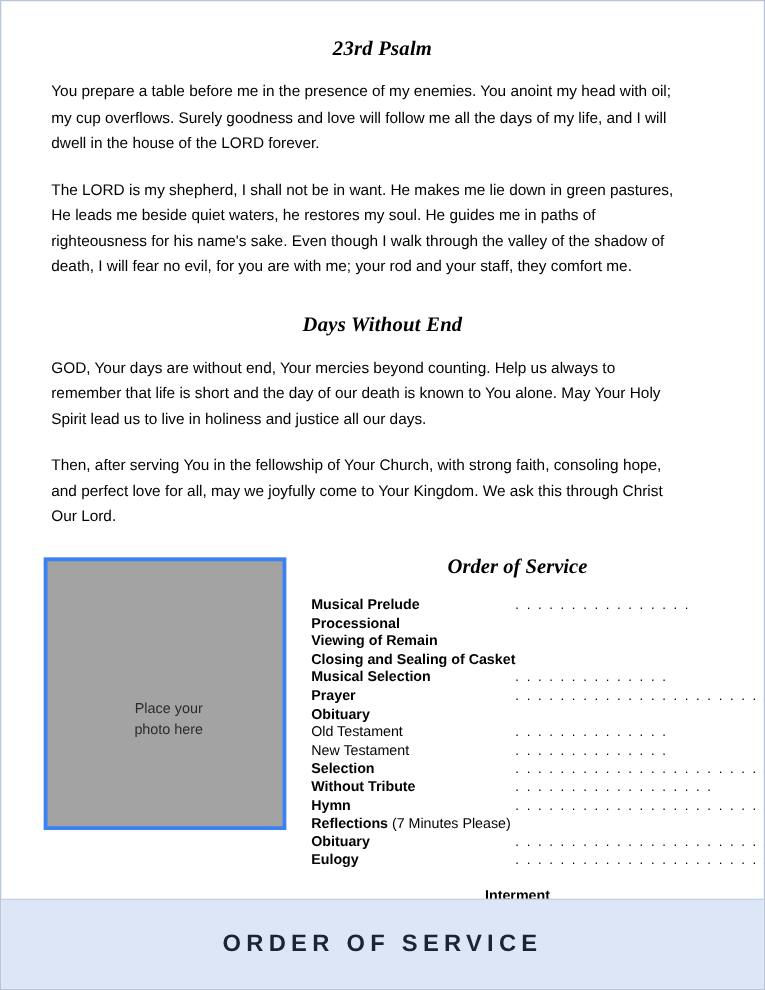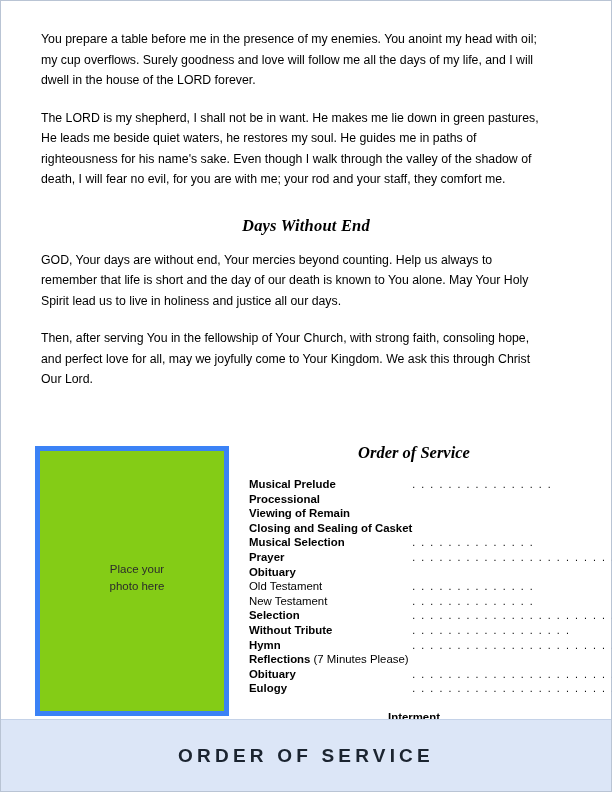--- a/index.html
+++ b/index.html
@@ -64,23 +64,23 @@
     left: 0;
     top: 430px;
     width: 610px;
     height: 290px;
   }
   .photo-box {
     position: absolute;
     left: 34px;
     top: 15px;
     width: 194px;
-    height: 270px;
-    background: #84cc16;
-    border: 5px solid #3b82f6;
+    height: 218px;
+    background: #a3a3a3;
+    border: 3px solid #3b82f6;
   }
   .photo-text {
     position: absolute;
     left: 0;
     top: 110px;
     width: 194px;
     text-align: center;
     font-size: 11.5px;
     line-height: 17px;
     color: #2b2b2b;
@@ -158,20 +158,21 @@
   }
 </style>
 </head>
 <body>
 
 <div class="page">
 
   <div class="content">
 
     <div>
+      <h1 class="doc-heading">23rd Psalm</h1>
       <div class="block-psalm">
         <p class="para">You prepare a table before me in the presence of my enemies. You anoint my head with oil; my cup overflows. Surely goodness and love will follow me all the days of my life, and I will dwell in the house of the LORD forever.</p>
         <p class="para">The LORD is my shepherd, I shall not be in want. He makes me lie down in green pastures, He leads me beside quiet waters, he restores my soul. He guides me in paths of righteousness for his name's sake. Even though I walk through the valley of the shadow of death, I will fear no evil, for you are with me; your rod and your staff, they comfort me.</p>
       </div>
     </div>
 
     <div>
       <h1 class="doc-heading heading-2">Days Without End</h1>
       <div class="block-days">
         <p class="para">GOD, Your days are without end, Your mercies beyond counting.  Help us always to remember that life is short and the day of our death is known to You alone.  May Your Holy Spirit lead us to live in holiness and justice all our days.</p>

